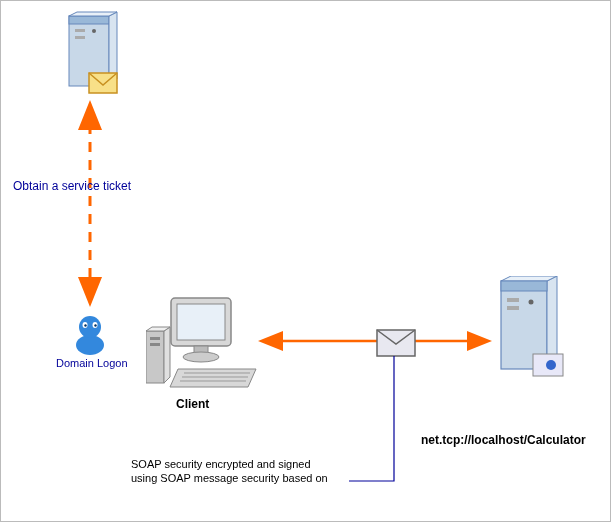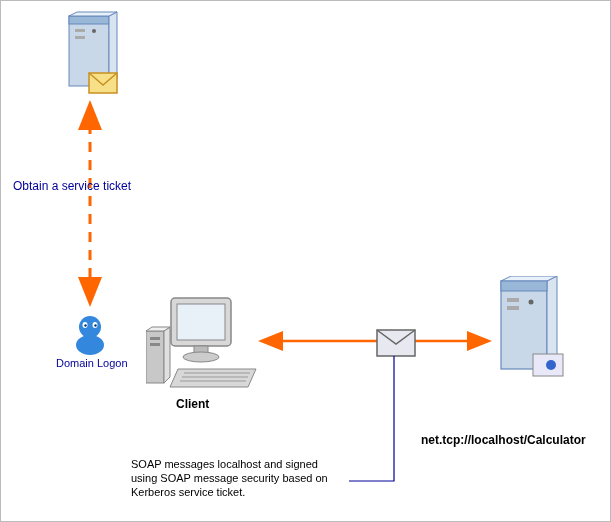--- a/index.html
+++ b/index.html
@@ -110,16 +110,15 @@
   </svg>
 </div>
 
 <div class="label label-black label-bold" style="left:420px; top:396px;margin-top:36px;">net.tcp://localhost/Calculator</div>
 
 <svg class="overlay" width="611" height="522">
   <polyline points="393,355 393,480 348,480" fill="none" stroke="#000099" stroke-width="1.2"></polyline>
 </svg>
 
 <div class="label label-black" style="left:130px; top:456px; font-size:11px; line-height:14px; width:220px;">
-  <div>SOAP messages localhost and signed</div>
+  <div>SOAP security encrypted and signed</div>
   <div>using SOAP message security based on</div>
-  <div>Kerberos service ticket.</div>
 </div>
 
 </body></html>

